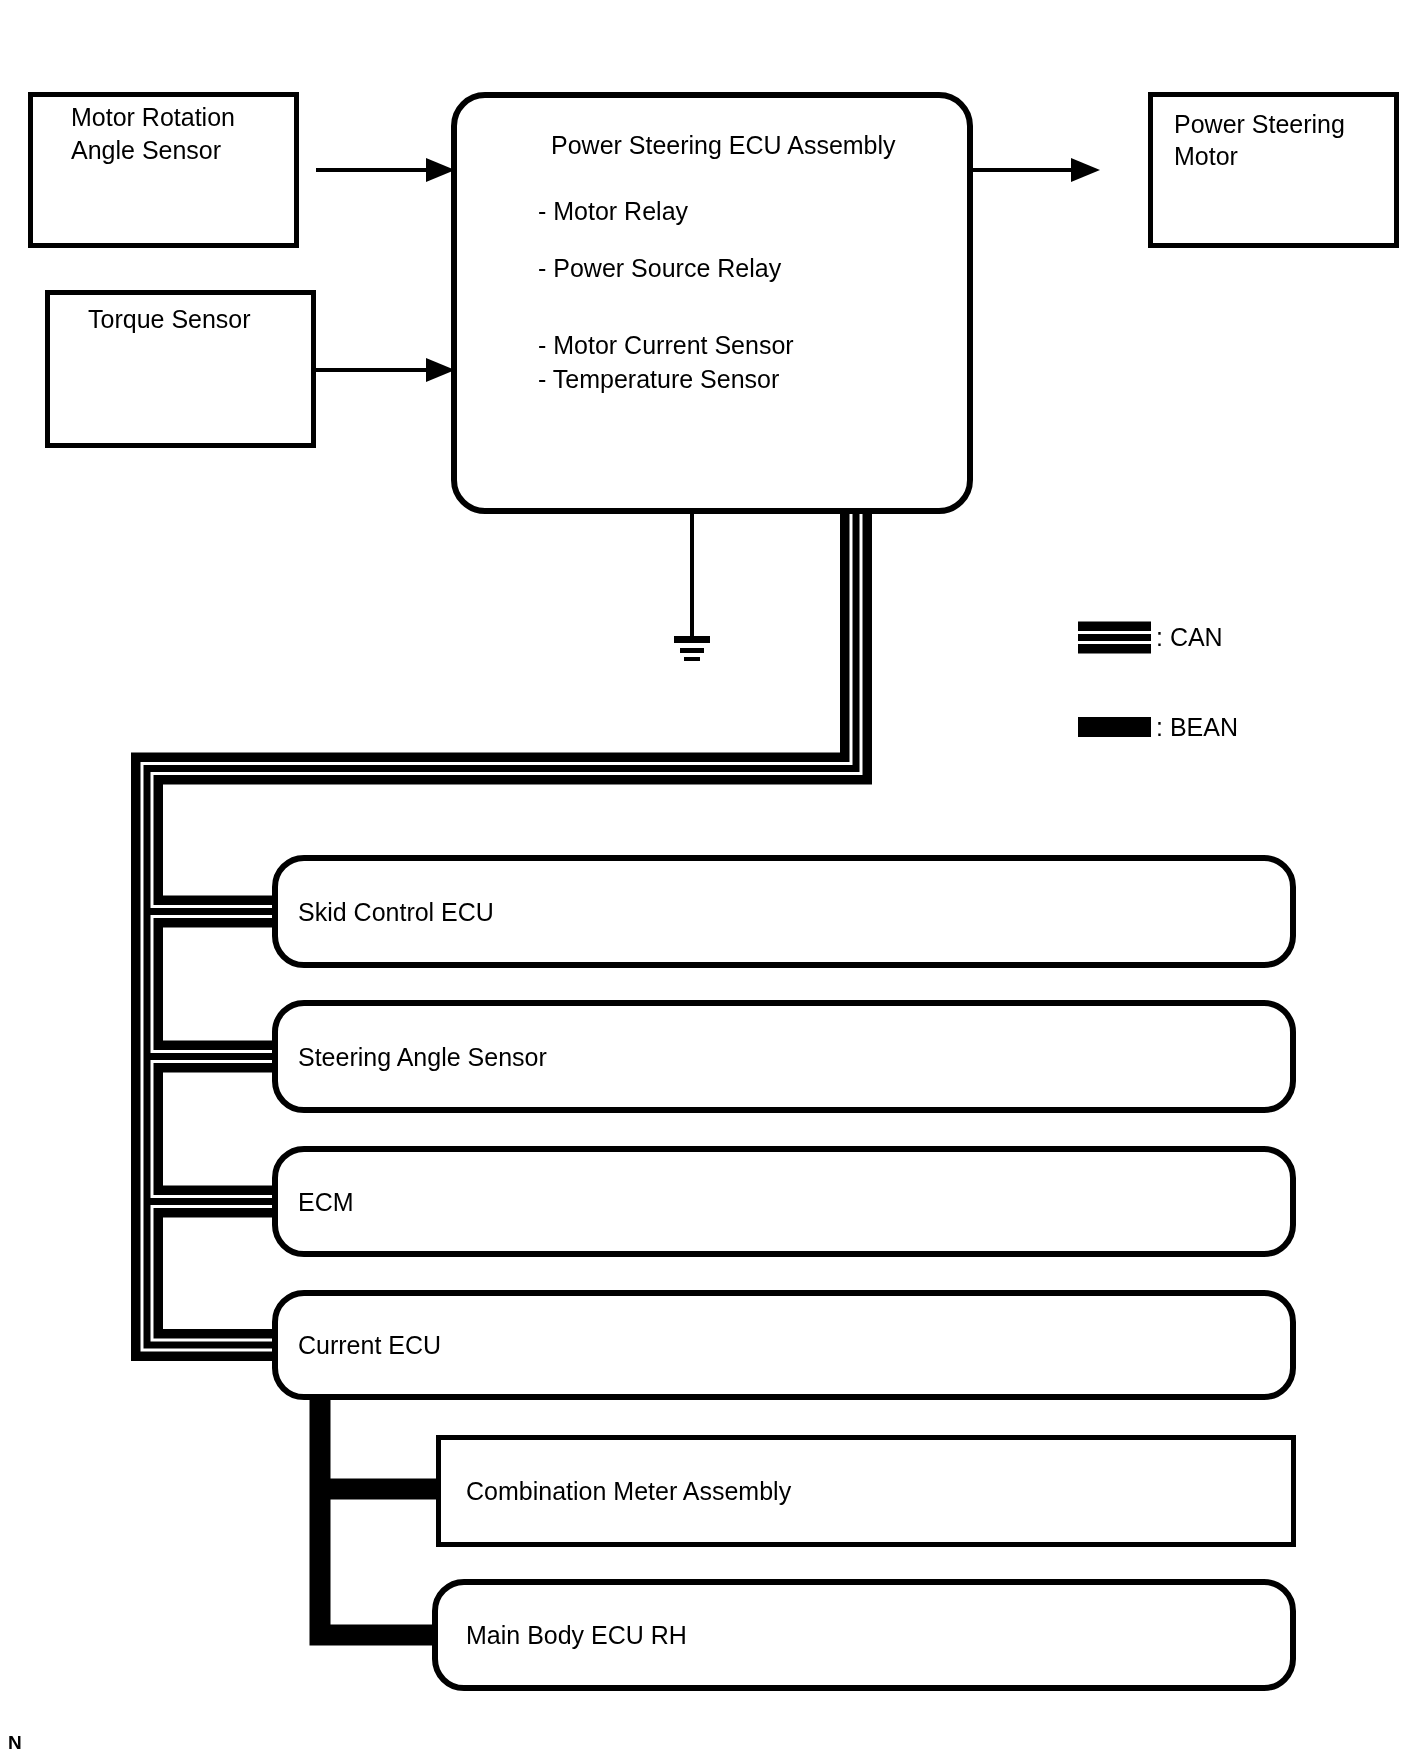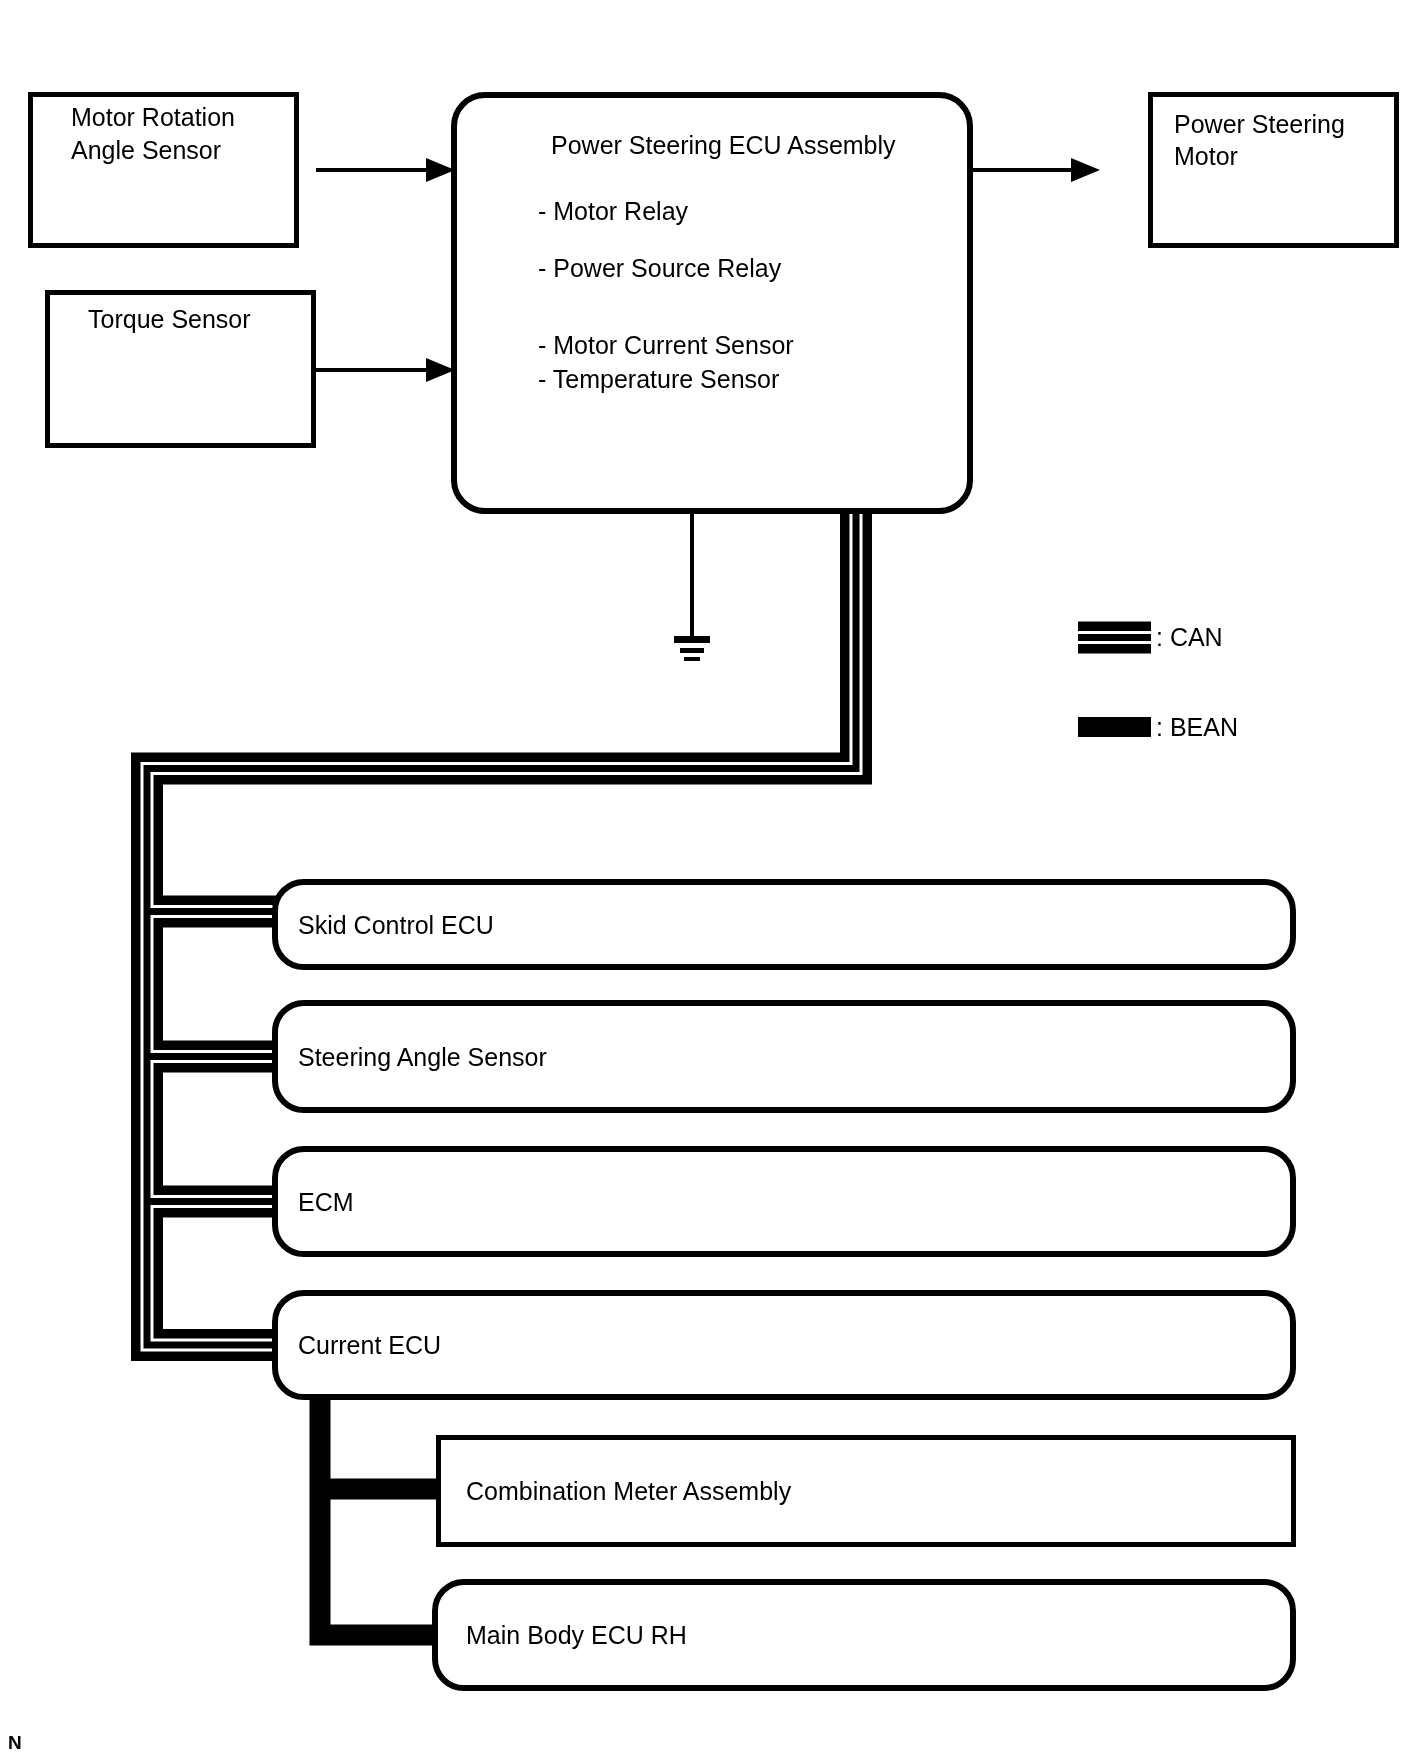--- a/index.html
+++ b/index.html
@@ -105,21 +105,21 @@
     <div class="ecu-item" style="top:154px;">- Power Source Relay</div>
     <div class="ecu-item" style="top:220px;margin-top:11px;">- Motor Current Sensor</div>
     <div class="ecu-item" style="top:265px;">- Temperature Sensor</div>
   </div>
 
   <div class="box two-line" style="left:1102px;top:92px;width:251px;height:156px;padding:11px 8px 0 21px;margin-left:46px;">
     <span>Power Steering</span>
     <span>Motor</span>
   </div>
 
-  <div class="box rounded vcenter pad-node" style="left:272px;top:855px;width:1024px;height:91px;margin-top:24px;">
+  <div class="box rounded vcenter pad-node" style="left:272px;top:855px;width:1024px;height:113px;">
     <span>Skid Control ECU</span>
   </div>
 
   <div class="box rounded vcenter pad-node" style="left:272px;top:1000px;width:1024px;height:113px;">
     <span>Steering Angle Sensor</span>
   </div>
 
   <div class="box rounded vcenter pad-node" style="left:272px;top:1146px;width:1024px;height:111px;">
     <span>ECM</span>
   </div>

